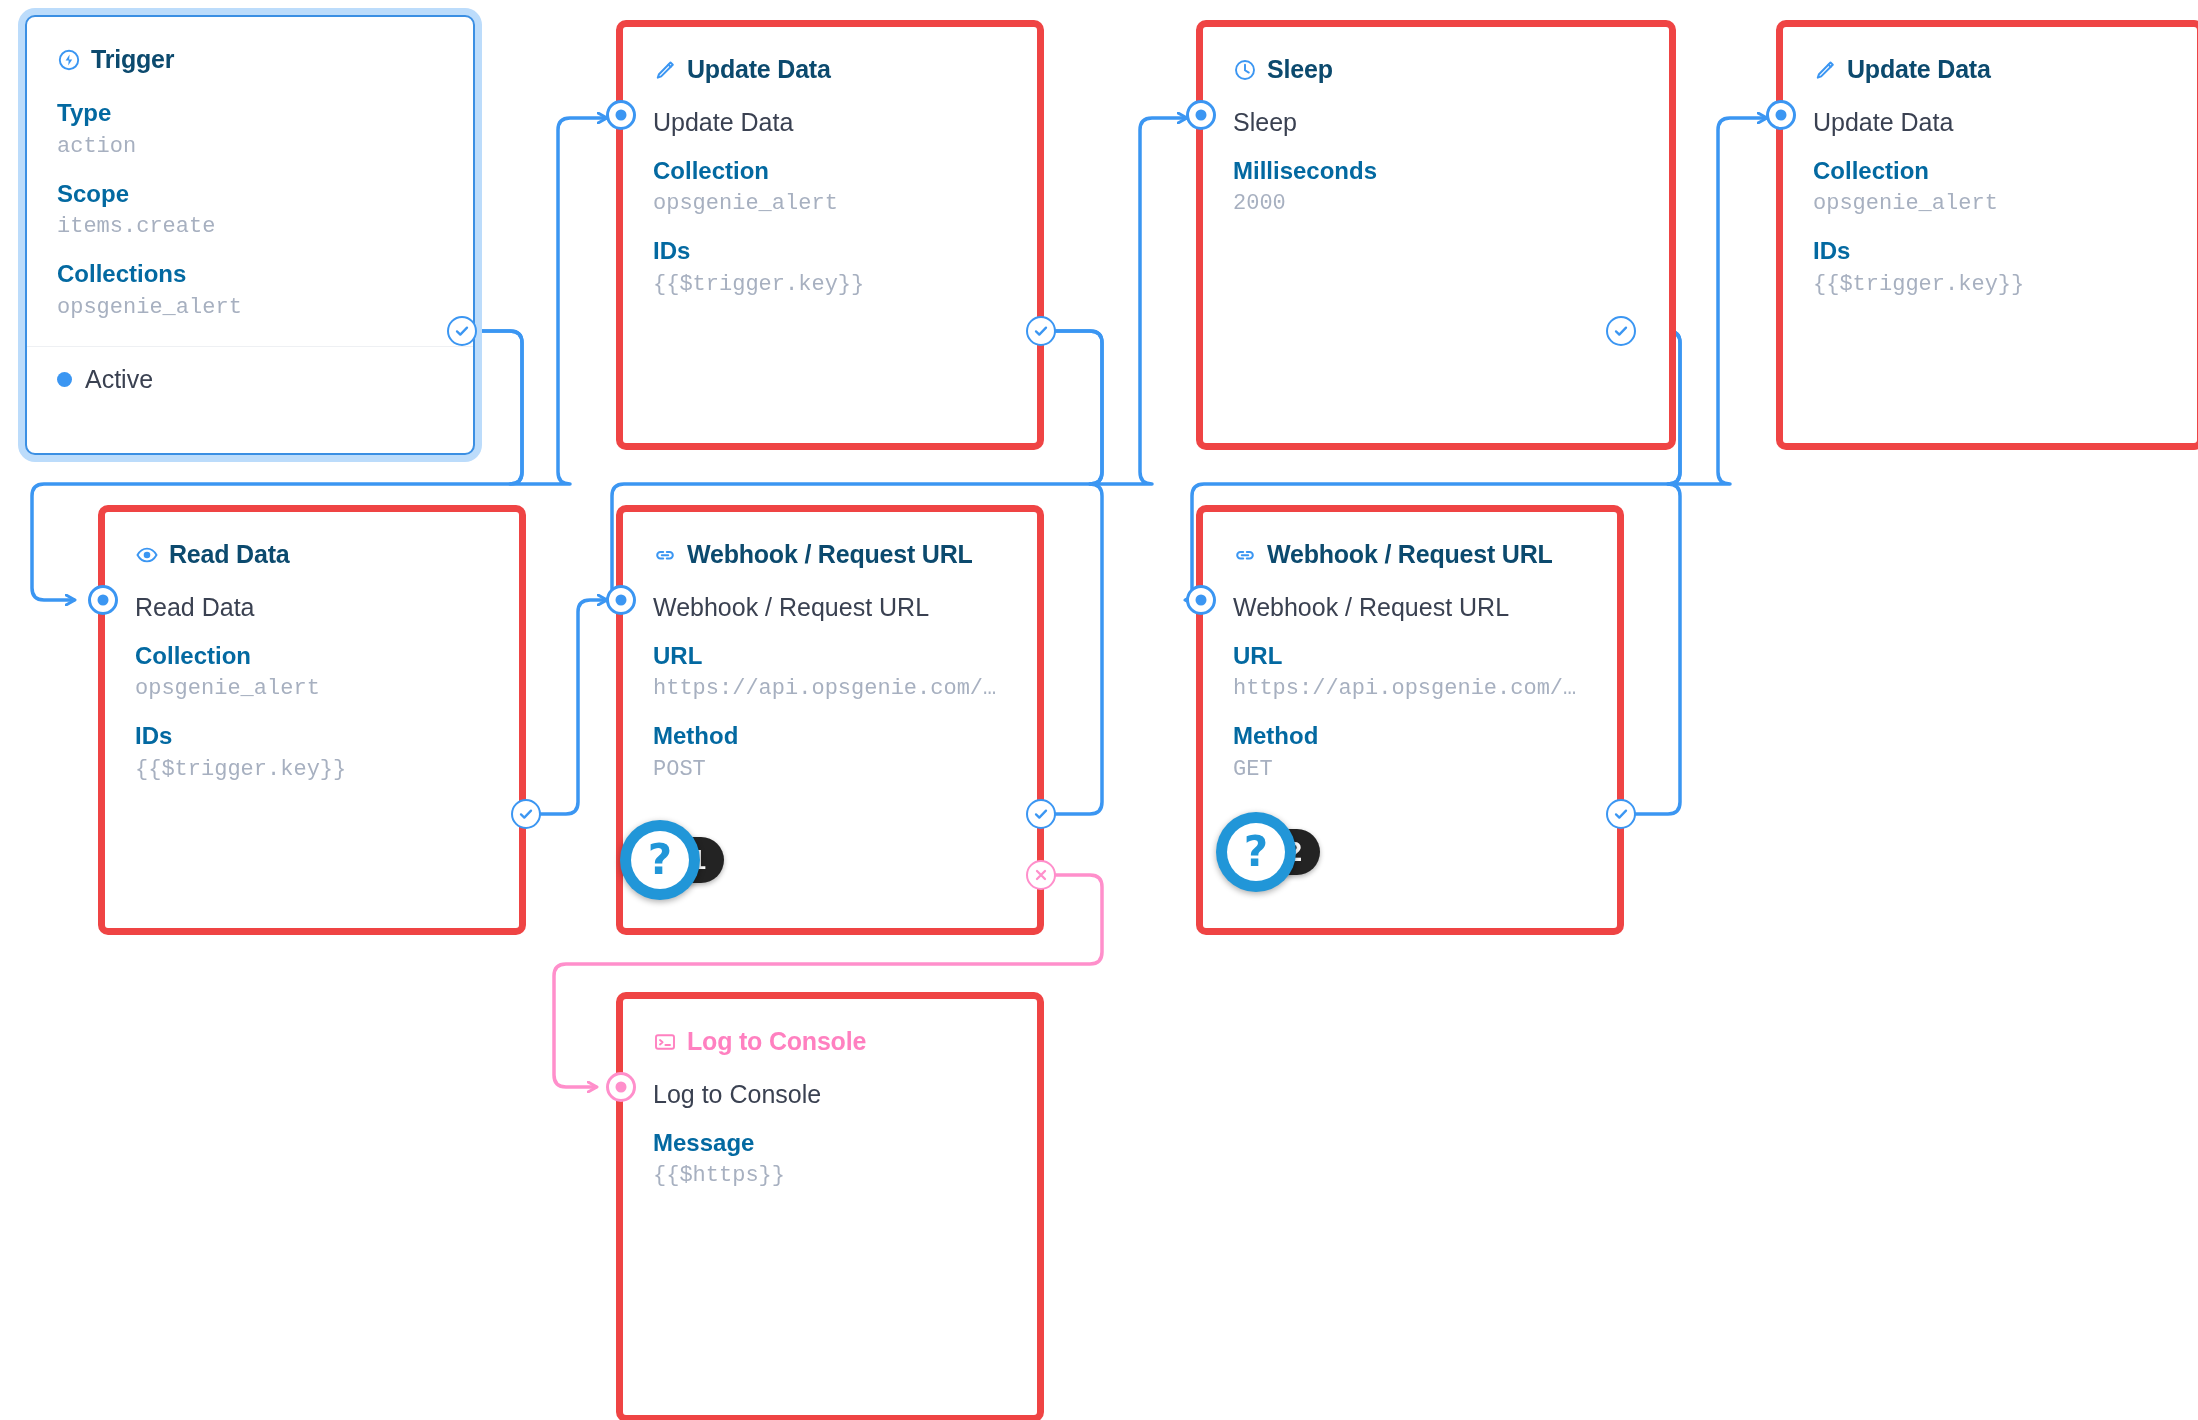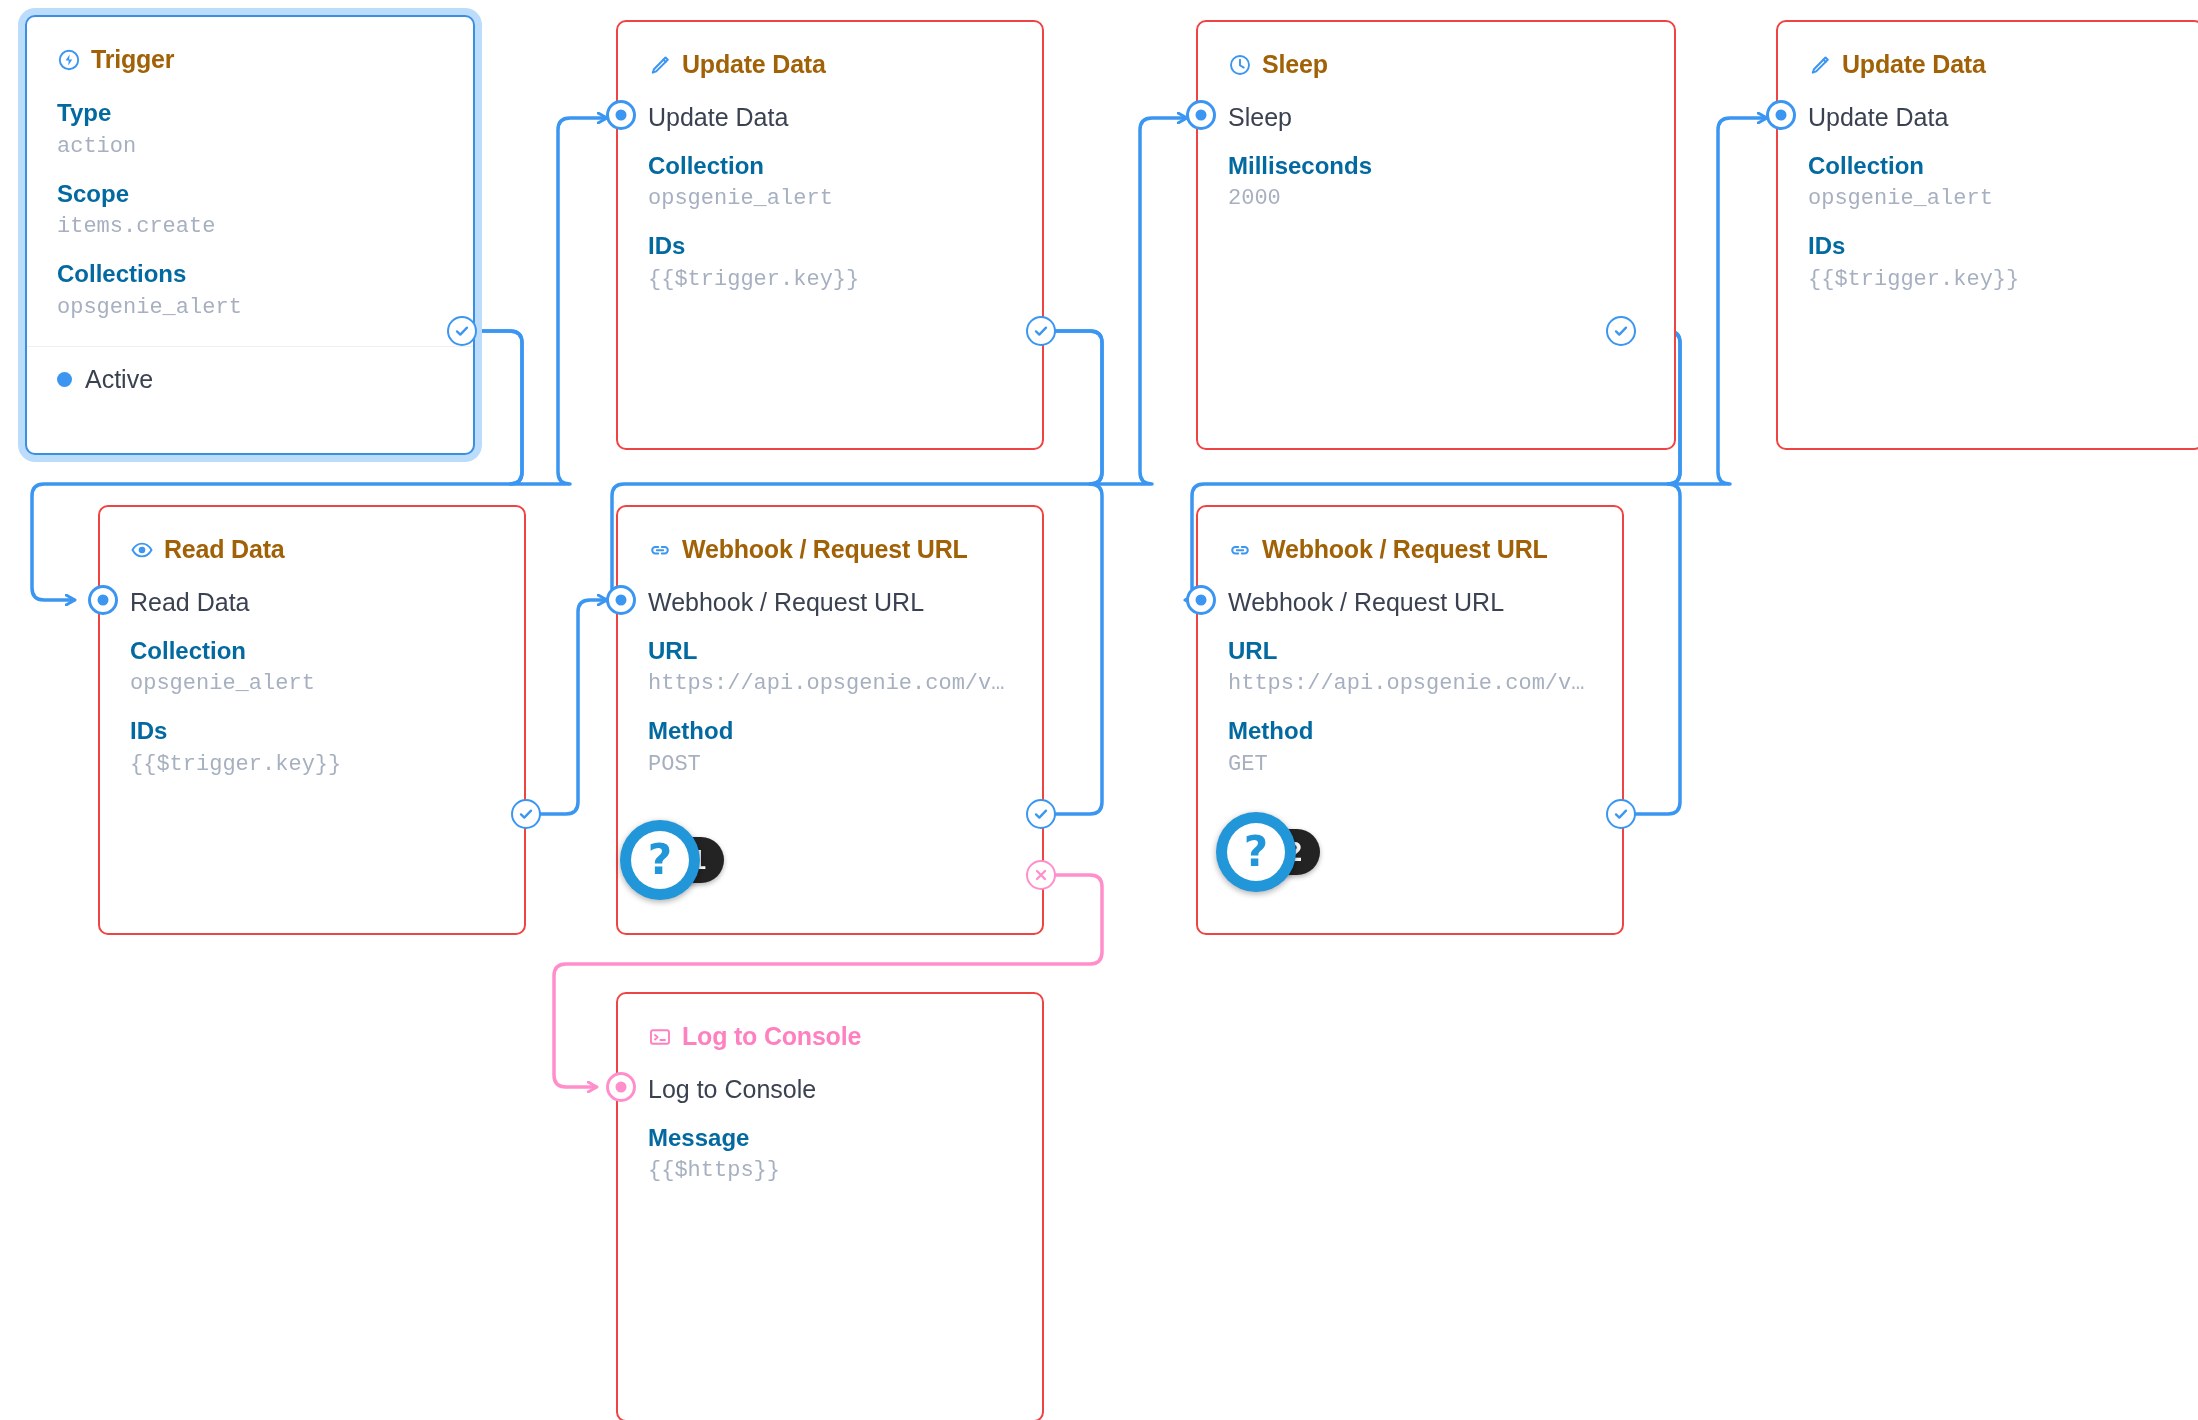--- a/index.html
+++ b/index.html
@@ -25,40 +25,40 @@
     width: 2198px;
     height: 1420px;
     pointer-events: none;
     z-index: 1;
   }
 
   
   .node {
     position: absolute;
     background: #ffffff;
-    border: 2px solid #ef4444;
+    border: 7px solid #ef4444;
     border-radius: 10px;
     box-sizing: border-box;
     z-index: 2;
   }
   .node.selected {
     border: 2px solid #3b8fe3;
     box-shadow: 0 0 0 7px #bcdcfb;
     z-index: 4;
   }
   .node-inner {
     padding: 28px 30px 22px 30px;
   }
   .node-header {
     display: flex;
     align-items: center;
     gap: 10px;
     font-size: 25px;
     font-weight: bold;
-    color: #a16207;
+    color: #0c4a6e;
     margin-bottom: 22px;
     letter-spacing: -0.2px;
   }
   .node-header.pink { color: #ff80c0; }
   .node-header .hdr-icon {
     display: inline-flex;
     align-items: center;
     justify-content: center;
     width: 24px;
     height: 24px;

